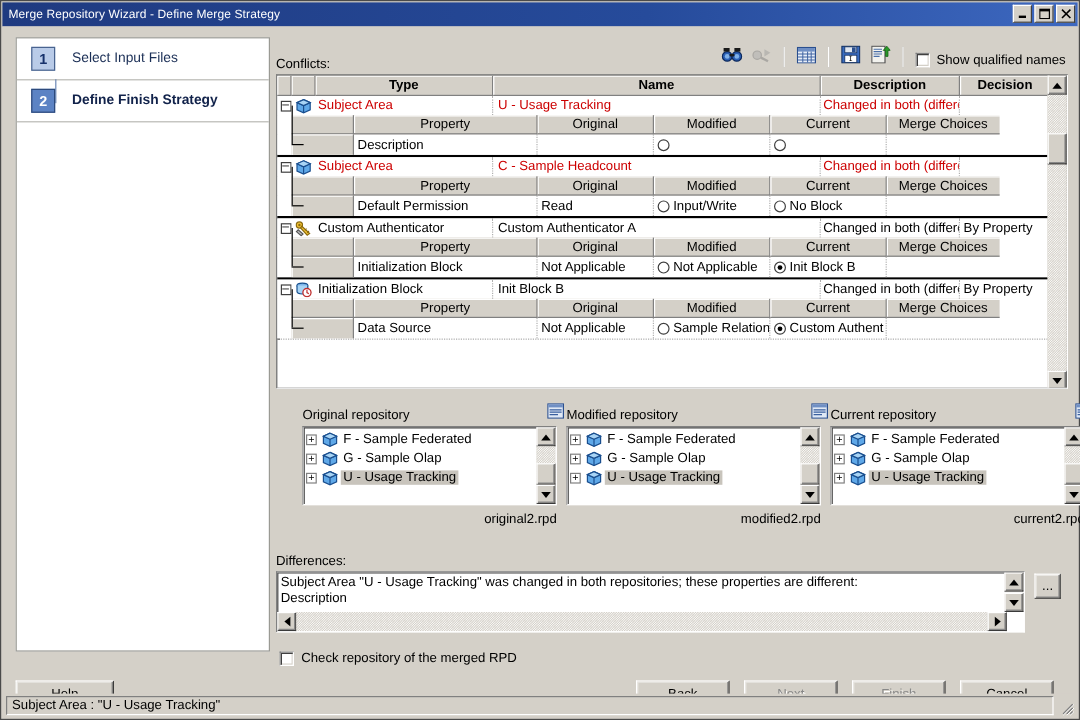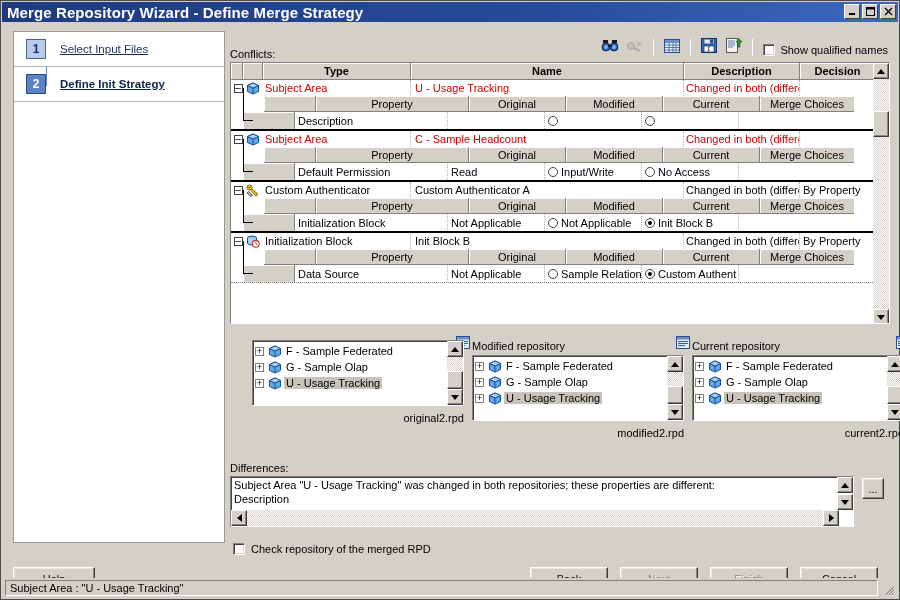--- a/index.html
+++ b/index.html
@@ -17,21 +17,21 @@
     background:#d4d0c8;
   }
 
   
   .titlebar {
     position:absolute; left:1px; top:1px; width:896px; height:20px;
     background:linear-gradient(to right,#1f3a80 0%, #264b9b 60%, #3d68c0 100%);
     display:flex; align-items:center;
   }
   .titlebar .ttl {
-    color:#fff; font-weight:bold; font-size:15px;
+    color:#fff; font-weight:normal; font-size:10px;
     padding-left:5px; letter-spacing:0.1px; white-space:nowrap;
   }
   .tb-buttons { position:absolute; right:2px; top:2px; display:flex; gap:2px; }
   .tb-btn {
     width:16px; height:15px; background:#d4d0c8;
     border-top:1px solid #fff; border-left:1px solid #fff;
     border-right:1px solid #404040; border-bottom:1px solid #404040;
     position:relative; cursor:default;
   }
   .tb-btn .glyph {
@@ -55,21 +55,21 @@
     position:relative; height:35px; display:flex; align-items:center;
     border-bottom:1px solid #b9b9b4;
     padding-left:12px;
   }
   .step .num {
     width:20px; height:20px; display:flex; align-items:center; justify-content:center;
     font-weight:bold; font-size:12px; color:#16316b;
     background:#b9cbe8; border:1px solid #49638f;
   }
   .step.active .num { background:#5c83c4; color:#fff; border-color:#2d4a7c; }
-  .step .lbl { margin-left:14px; font-size:11.5px; color:#1b2f56;text-decoration:underline; }
+  .step .lbl { margin-left:14px; font-size:11.5px; color:#1b2f56; }
   .step.active .lbl { font-weight:bold; color:#11224a; }
   .step-connector {
     position:absolute; left:32px; top:34px; width:1px; height:20px; background:#6d88b5;
   }
   .step-rest { height:auto; }
 
   .help-btn-wrap { position:absolute; left:11px; top:545px; }
 
   
   .btn {
@@ -154,21 +154,21 @@
   .parent-row { display:flex; height:16px; align-items:center; background:#fff; position:relative; }
   .parent-row .pcell {
     height:16px; display:flex; align-items:center;
     border-right:1px dotted #b0b0b0;
     overflow:hidden; white-space:nowrap;
     padding-left:2px;
   }
   .red { color:#cc0000; }
   .blk { color:#000; }
 
-  .sub-hdr { display:flex; height:16px;justify-content:center; }
+  .sub-hdr { display:flex; height:16px; }
   .sub-hdr .scell {
     background:#d4d0c8; font-size:11px;
     display:flex; align-items:center; justify-content:center;
     border-right:1px solid #808080; border-bottom:1px solid #808080;
     box-shadow: inset 1px 1px 0 #fff;
     overflow:hidden; white-space:nowrap;
   }
   .sub-row { display:flex; height:17px; background:#fff; }
   .sub-row .rcell {
     height:17px; display:flex; align-items:center;
@@ -308,21 +308,21 @@
   <div class="client">
 
     <div class="wizard">
       <div class="step">
         <div class="num">1</div>
         <div class="lbl">Select Input Files</div>
         <div class="step-connector"></div>
       </div>
       <div class="step active">
         <div class="num">2</div>
-        <div class="lbl">Define Init Strategy</div>
+        <div class="lbl">Define Finish Strategy</div>
       </div>
       <div class="step step-rest" style="height:6px;border-bottom:none;"></div>
     </div>
 
     <div class="help-btn-wrap">
       <div class="btn" style="width:82px;height:24px;">Help</div>
     </div>
 
     <div class="right">
 
@@ -471,21 +471,21 @@
                 <div class="rcell" style="width:12px;border-right:none"></div>
                 <div class="rcell gray" style="width:52px"></div>
                 <div class="rcell" style="width:153px">Default Permission</div>
                 <div class="rcell" style="width:97px">Read</div>
                 <div class="rcell" style="width:97px">
                     <span class="radio"></span>
                     <span>Input/Write</span>
                   </div>
                 <div class="rcell" style="width:97px">
                     <span class="radio"></span>
-                    <span>No Access</span>
+                    <span>No Block</span>
                   </div>
                 <div class="rcell" style="width:94px;border-right:none"></div>
               </div>
             </div>
           </div>
 
           <div class="group">
             <div class="parent-row">
               <div class="pcell" style="width:12px;justify-content:center;border-right:none;">
                 <div class="expander"></div>
@@ -590,20 +590,21 @@
             </div>
           <div class="sb-track"></div>
           <div class="sb-thumb"></div>
           <div class="sb-btn" style="position:absolute;bottom:0;">
               <div class="arrow-dn"></div>
             </div>
         </div>
       </div>
 
       <div class="repo" style="left:22px;">
+        <div class="repo-label">Original repository</div>
         <div class="repo-topicon" style="right:-6px;top:-4px;">
           <svg width="14" height="13" viewBox="0 0 14 13">
             <rect x="0.5" y="0.5" width="13" height="12" fill="#dfe8f5" stroke="#2a4f8f"></rect>
             <rect x="1" y="1" width="12" height="2.5" fill="#6f8fc4"></rect>
             <path d="M2 5.5 H12 M2 7.5 H12 M2 9.5 H9" stroke="#3a5f9f" stroke-width="1"></path>
           </svg>
         </div>
         <div class="repo-box">
           <div class="repo-inner">
             <div class="tree-item">

